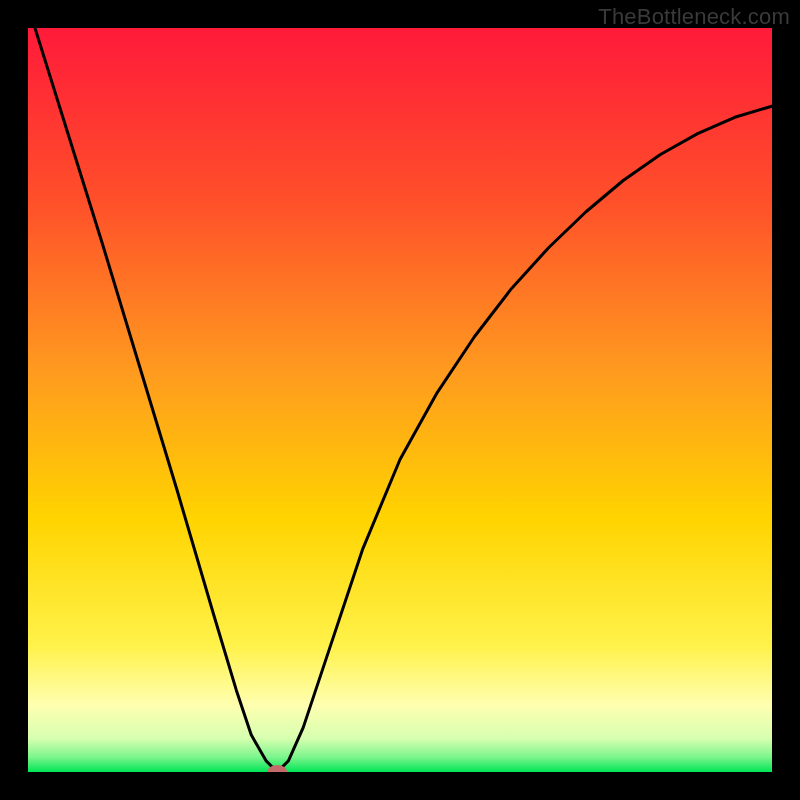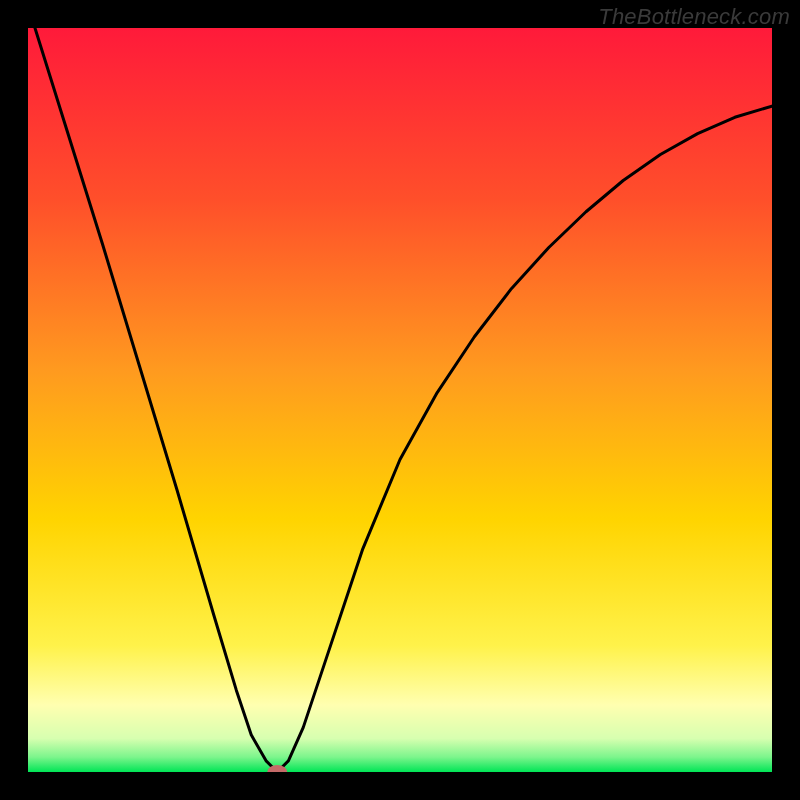--- a/index.html
+++ b/index.html
@@ -11,21 +11,20 @@
     position: relative;
     font-family: Arial, sans-serif;
   }
   .frame {
     position: absolute;
     top: 0;
     left: 0;
     width: 800px;
     height: 800px;
     background: #000;
-    font-style: italic;
   }
   .plot-area {
     position: absolute;
     top: 28px;
     left: 28px;
     width: 744px;
     height: 744px;
     overflow: hidden;
   }
   .watermark {

